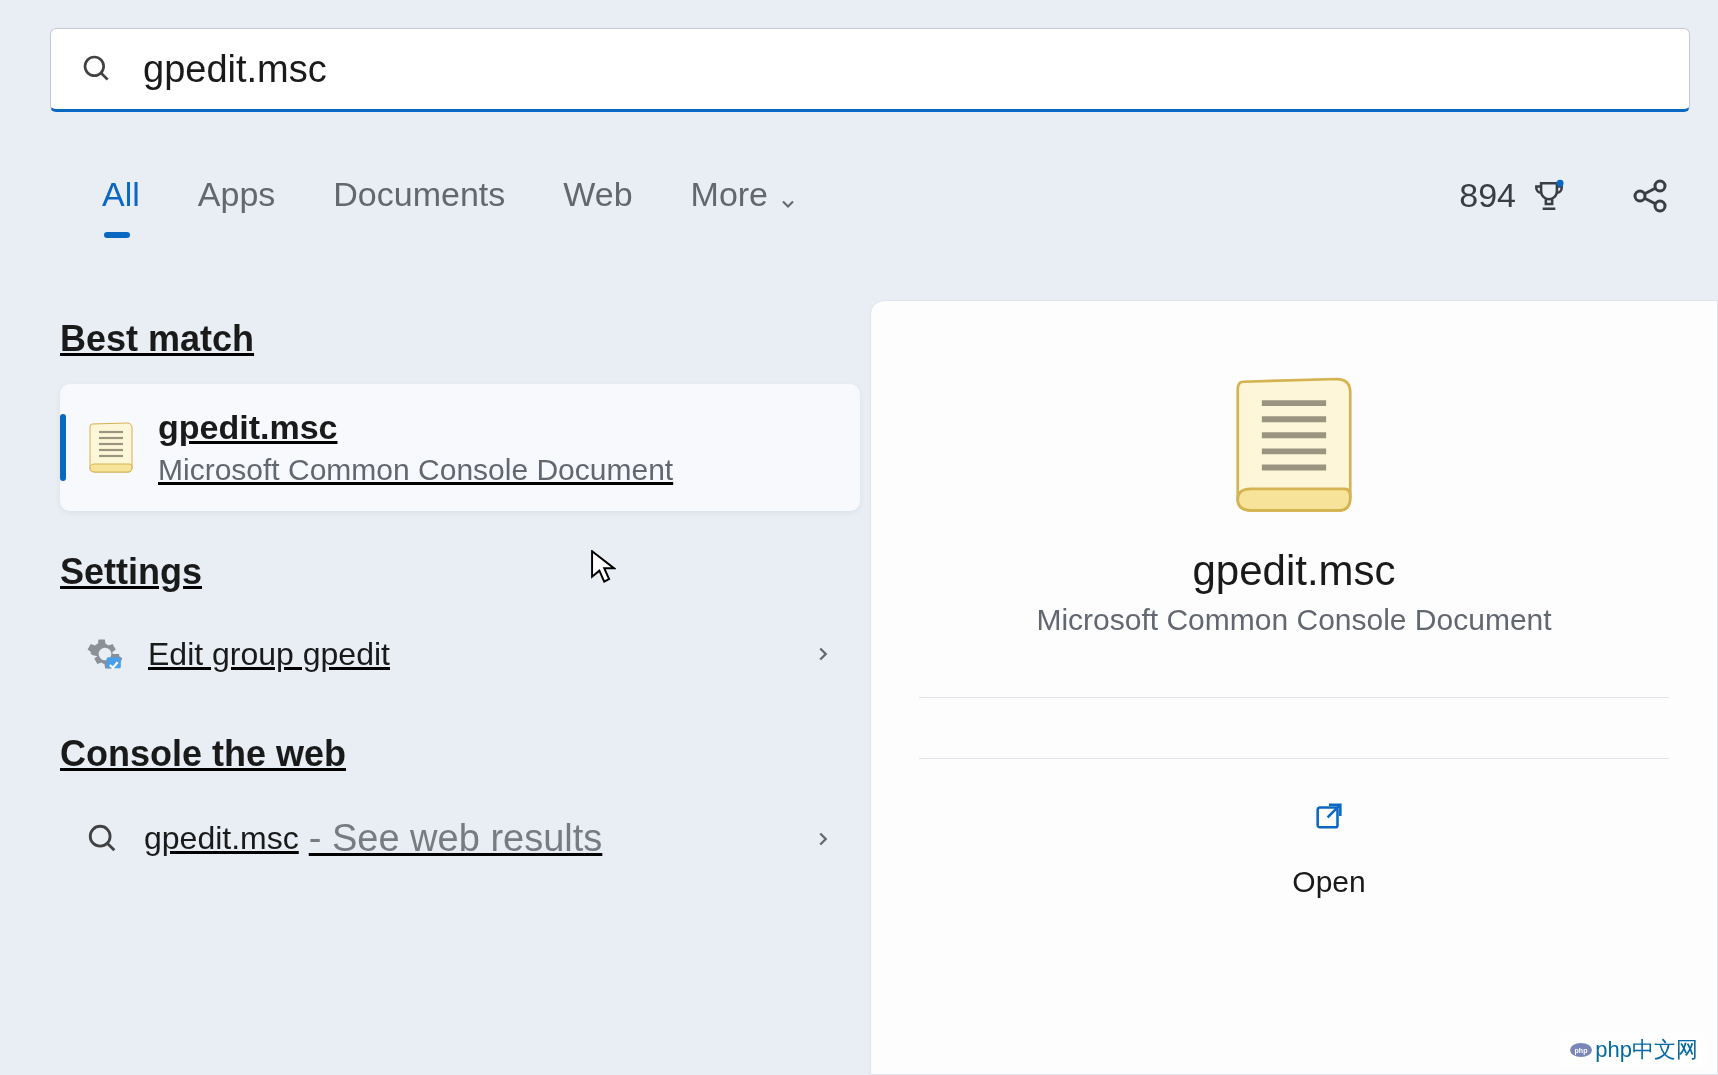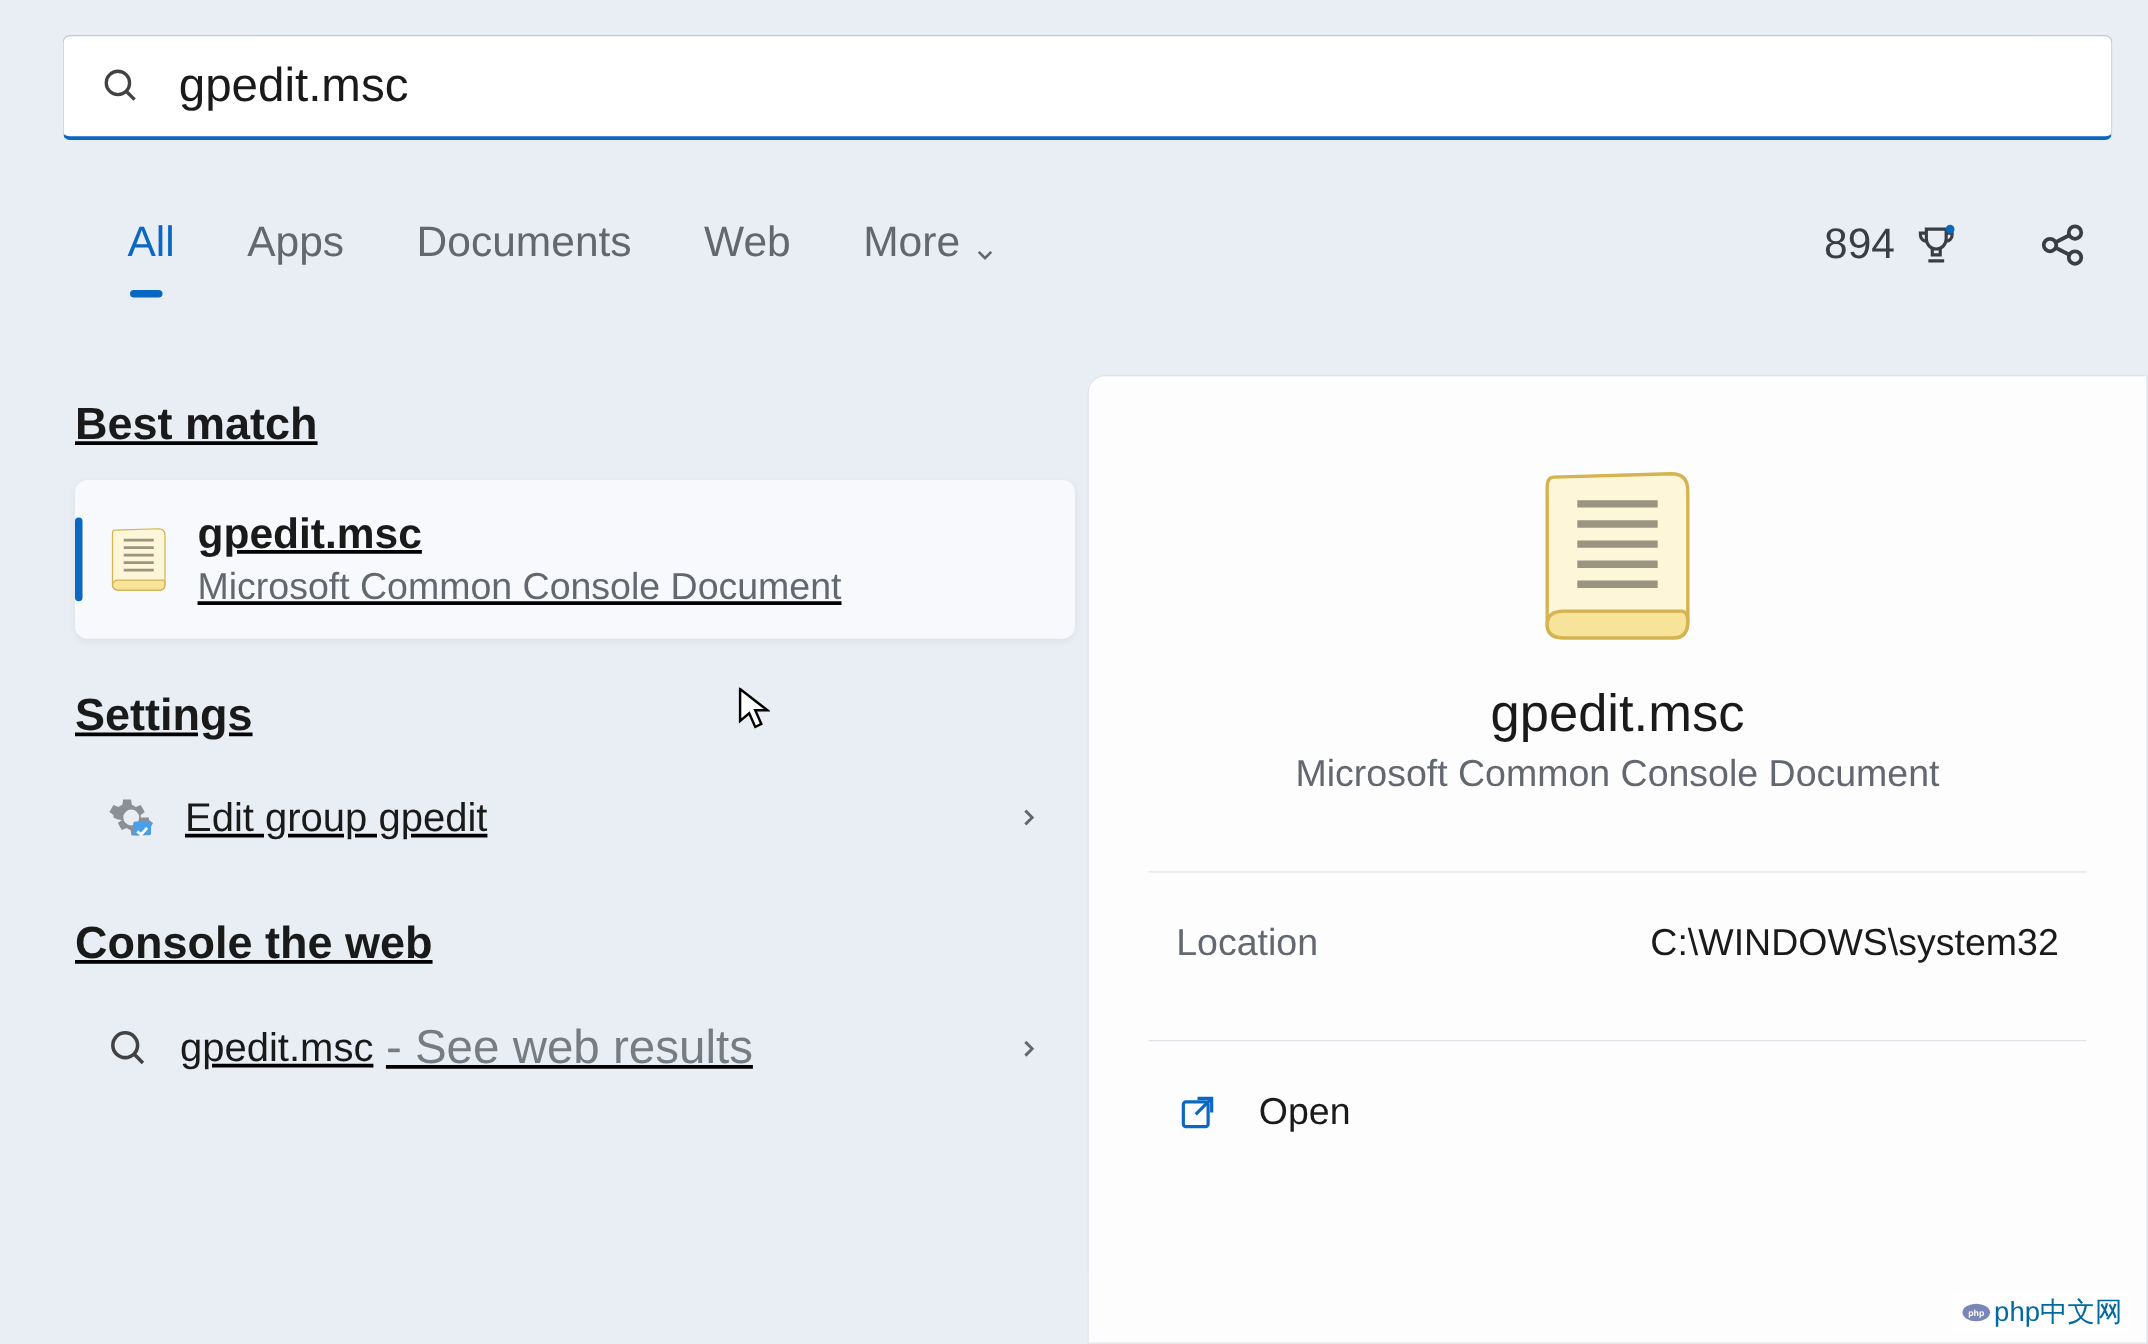--- a/index.html
+++ b/index.html
@@ -137,20 +137,21 @@
       display: flex; justify-content: space-between;
       margin: 40px 70px 0 70px;
       font-size: 30px;
     }
     .kv-k { color: #63676f; }
     .kv-v { color: #1a1a1a; }
     .action-row {
       display: flex; align-items: center;
       margin: 28px 0 0 70px; gap: 32px;
       cursor: pointer;
+      flex-direction: column;
     }
     .action-row.first { margin-top: 40px; }
     .action-ico { width: 34px; height: 34px; color: #0a67c2; }
     .action-lbl { font-size: 30px; color: #1a1a1a; }
     
     .msc-icon { width: 50px; height: 56px; }
     .msc-paper { fill: #fdf6d8; stroke: #d4b350; stroke-width: 1; }
     .msc-line { stroke: #9a9480; stroke-width: 2.2; }
     .msc-curl { fill: #f7e39a; stroke: #d4b350; stroke-width: 1; }
     
@@ -266,24 +267,20 @@
       <line class="msc-line" x1="13" y1="12" x2="37" y2="12"></line>
         <line class="msc-line" x1="13" y1="18" x2="37" y2="18"></line>
       <line class="msc-line" x1="13" y1="24" x2="37" y2="24"></line>
         <line class="msc-line" x1="13" y1="30" x2="37" y2="30"></line>
       <line class="msc-line" x1="13" y1="36" x2="37" y2="36"></line>
     </svg>
     <div class="preview-title">gpedit.msc</div>
     <div class="preview-sub">Microsoft Common Console Document</div>
   </div>
   <div class="divider"></div>
-  <div class="kv-row">
-    <span class="kv-k">Location</span>
-    <span class="kv-v">C:\WINDOWS\system32</span>
-  </div>
   <div class="divider"></div>
   <div class="action-row first">
     <svg class="action-ico" viewBox="0 0 24 24" fill="none" stroke="currentColor" stroke-width="1.8">
         <rect x="4" y="6" width="14" height="14" rx="1.5"></rect>
         <path d="M12 4h8v8M20 4l-9 9"></path>
       </svg>
     <span class="action-lbl">Open</span>
   </div>
 </div>
 

